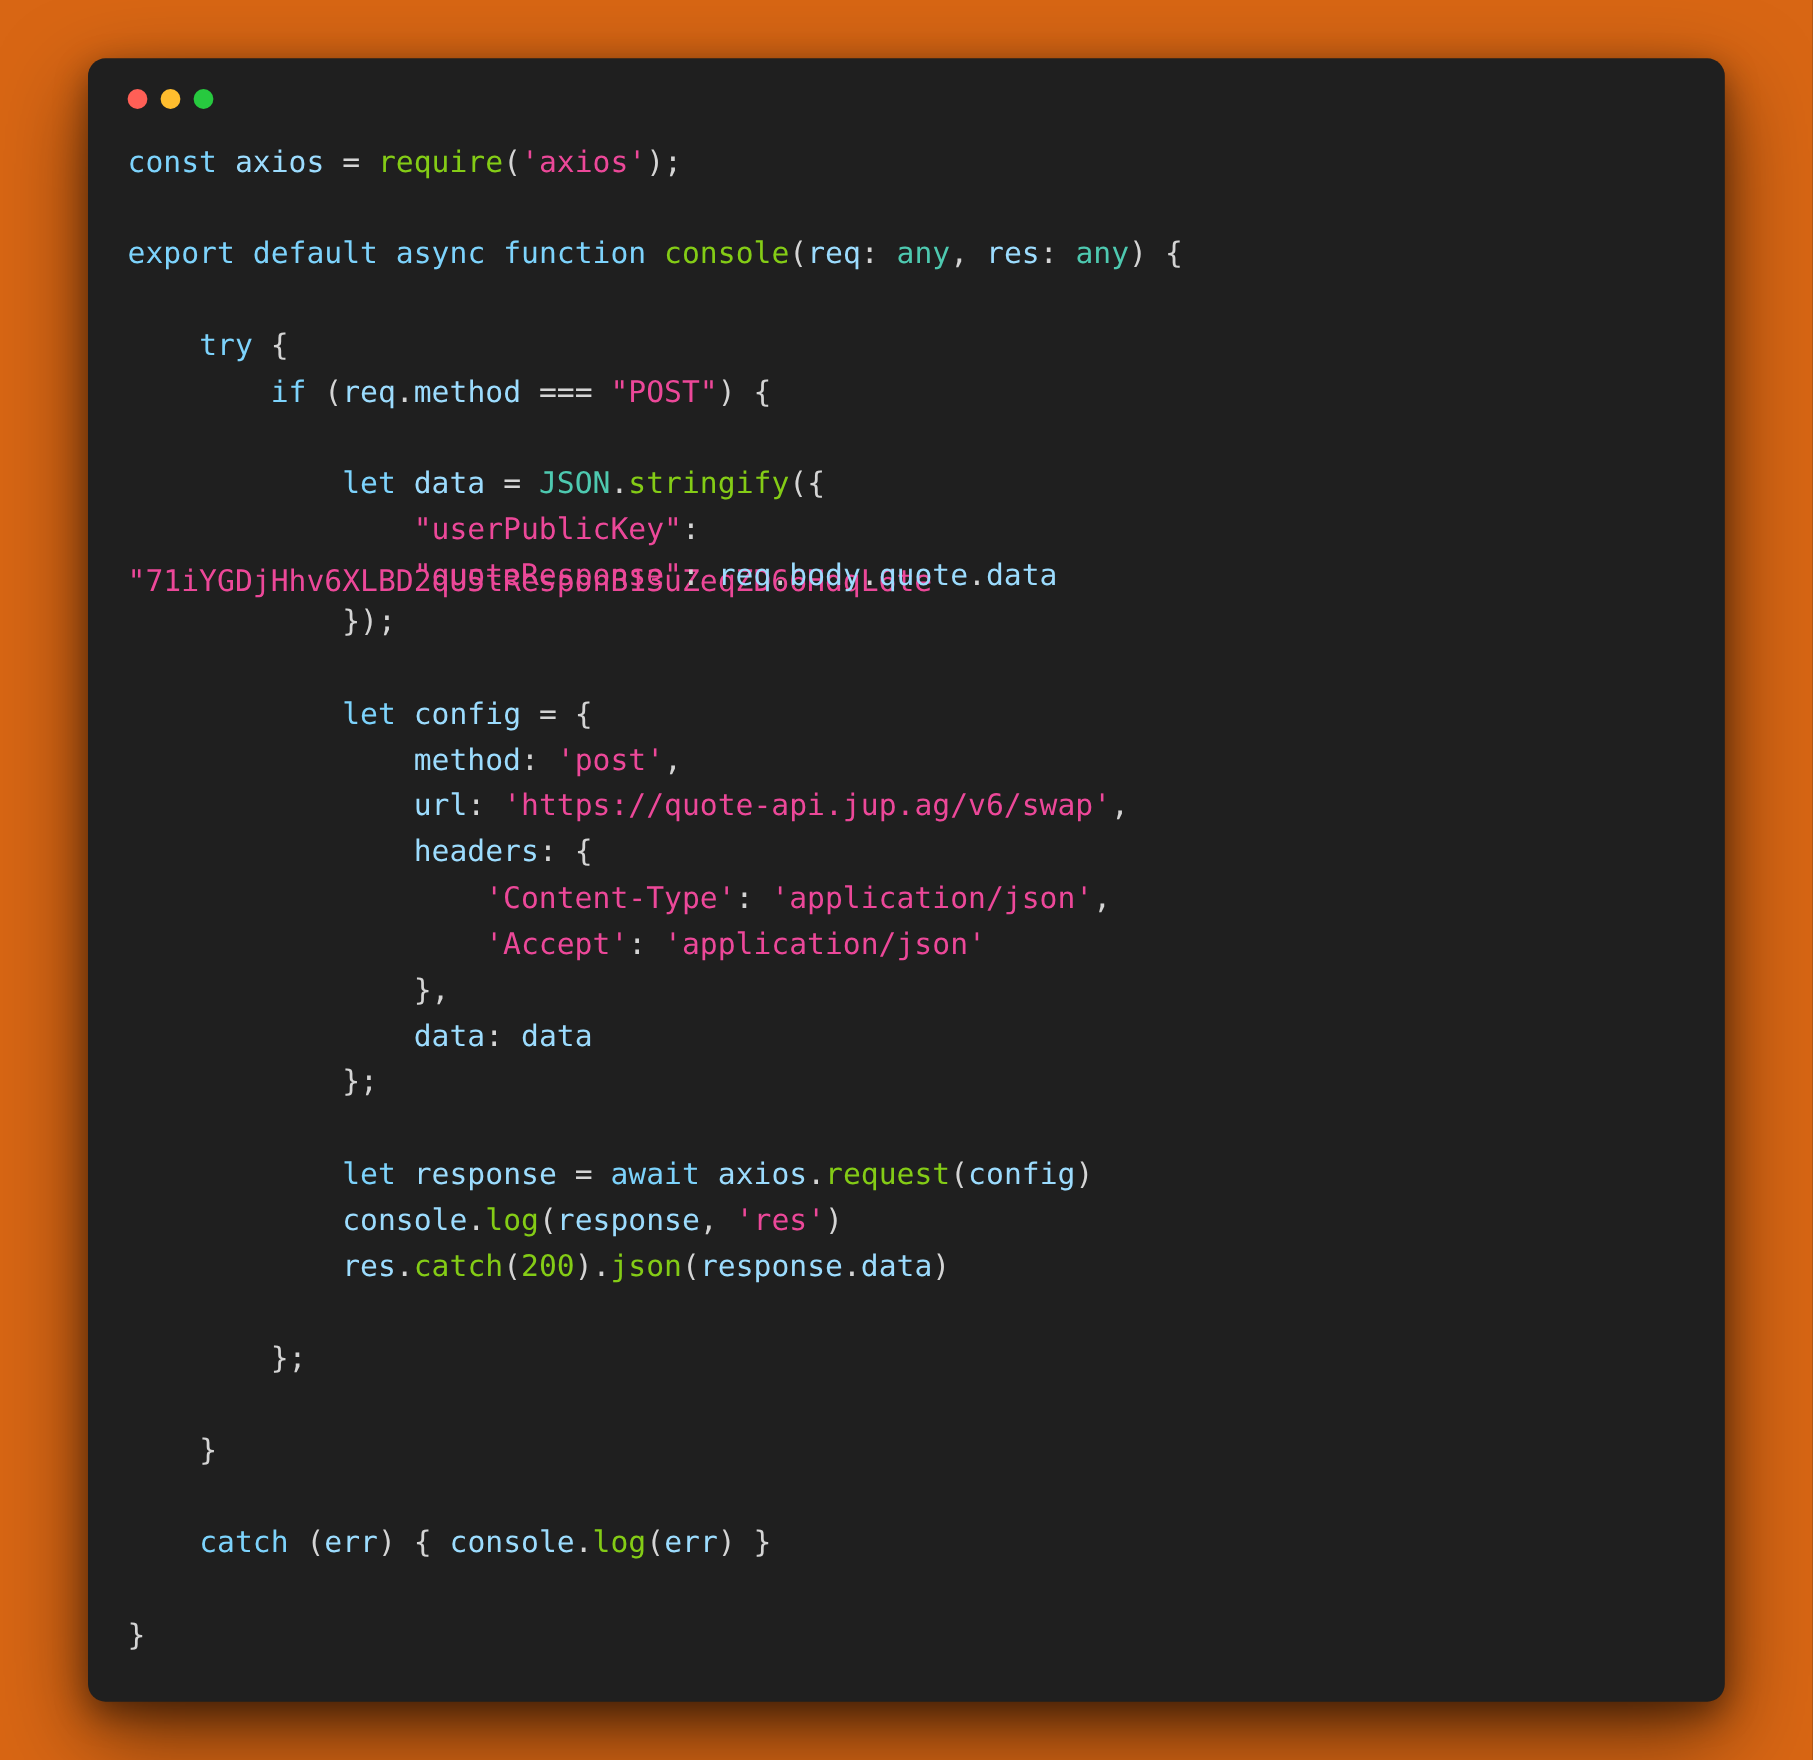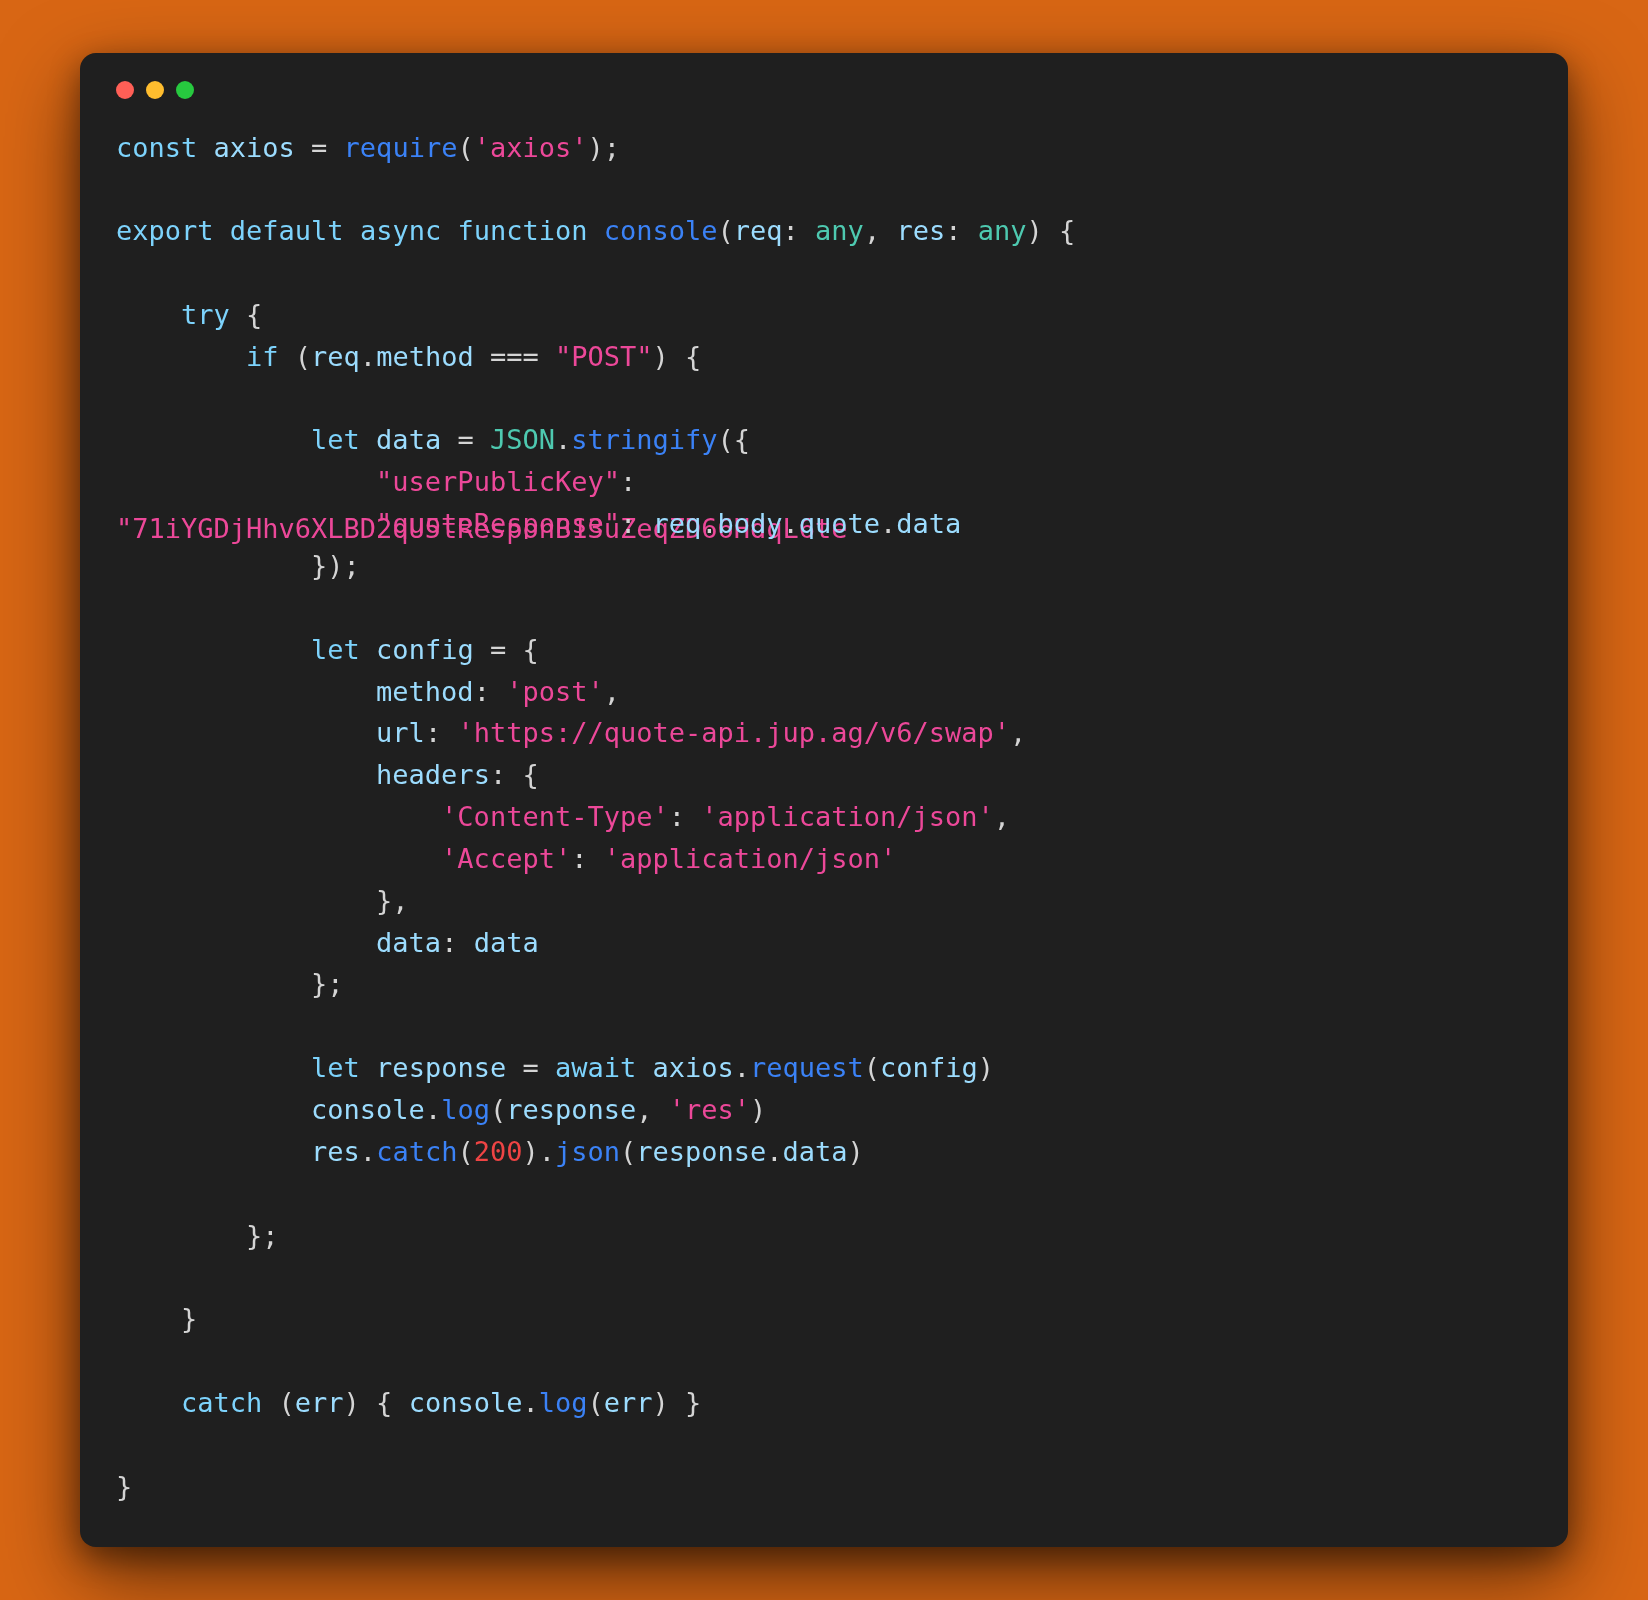--- a/index.html
+++ b/index.html
@@ -48,25 +48,25 @@
     position: absolute;
     left: 0;
     top: 0;
     white-space: pre;
   }
   .overlap .base {
     position: relative;
   }
   
   .kw   { color: #7dd3fc; }   
-  .fn   { color: #3b82f6; }   
+  .fn   { color: #84cc16; }   
   .id   { color: #9cdcfe; margin-top: 28px; }   
   .type { color: #4ec9b0; }   
   .str  { color: #ec4899; }   
-  .num  { color: #ef4444; }   
+  .num  { color: #84cc16; }   
   .op   { color: #d4d4d4; }   
   .plain{ color: #d4d4d4; }
 </style>
 </head>
 <body>
 
 <div class="window">
   <div class="traffic-lights">
     <div class="dot red"></div>
     <div class="dot yellow"></div>

